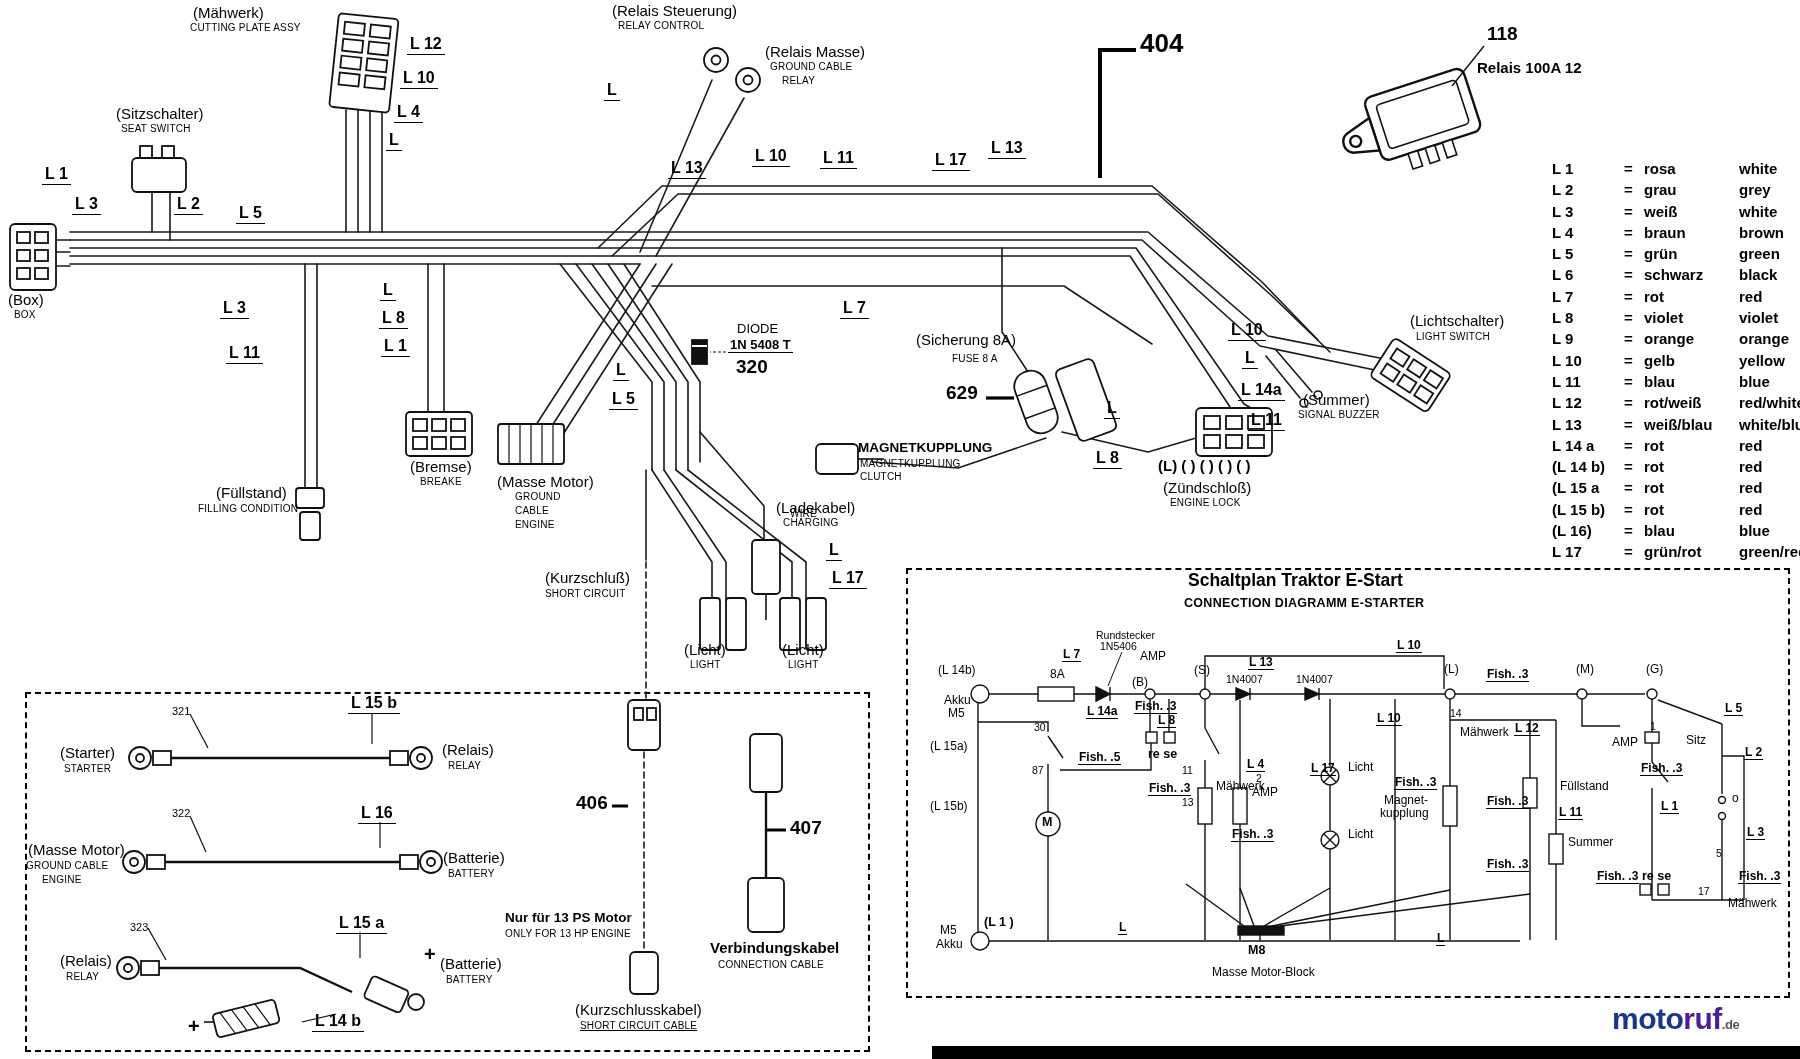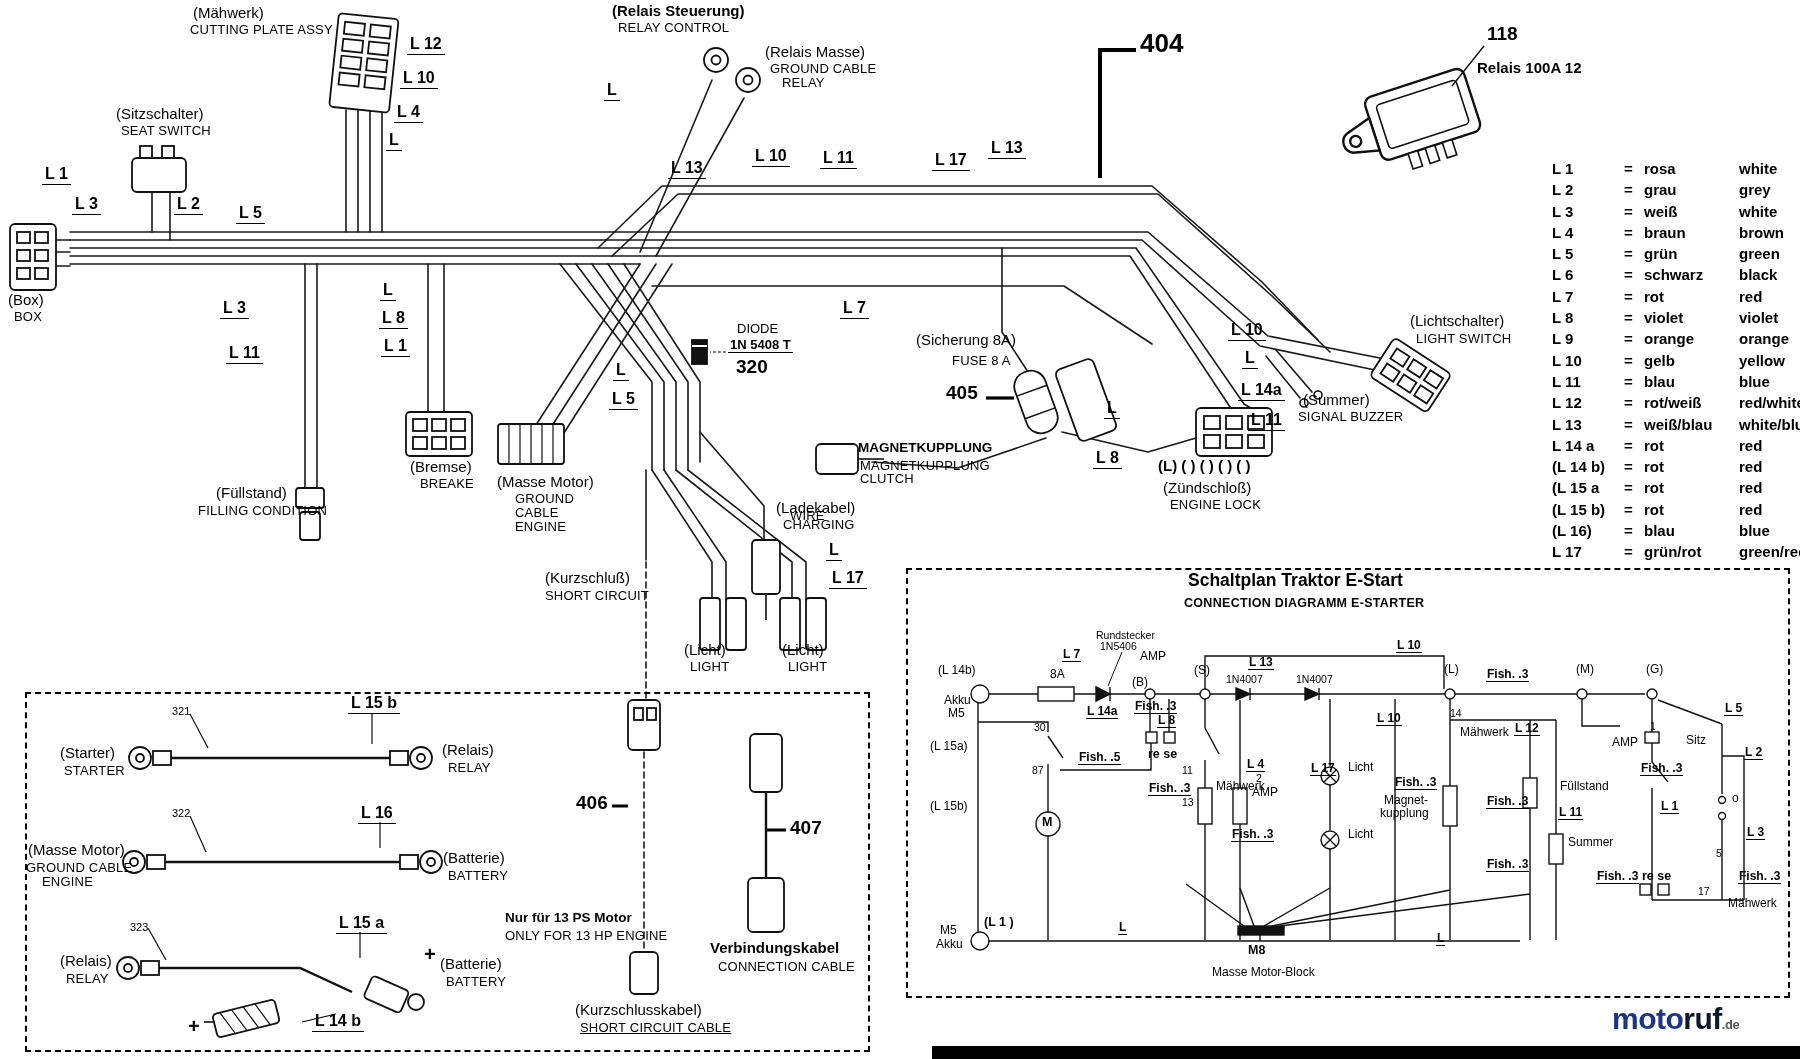--- a/index.html
+++ b/index.html
@@ -2,21 +2,21 @@
 <html><head>
 <meta charset="utf-8">
 <style>
   html,body{margin:0;padding:0;background:#fff;}
   #stage{position:relative;width:1800px;height:1059px;background:#ffffff;overflow:hidden;
          font-family:"Liberation Sans",sans-serif;color:#000;}
   #art{position:absolute;left:0;top:0;}
   #labels{position:absolute;left:0;top:0;width:1800px;height:1059px;}
   .lbl{position:absolute;white-space:nowrap;line-height:1.05;color:#000;}
   .de{font-size:15px;}
-  .en{font-size:13px;letter-spacing:.2px;}
+  .en{font-size:10px;letter-spacing:.2px;}
   .enb{font-size:13.5px;font-weight:bold;}
   .w{font-size:16px;font-weight:bold;border-bottom:1.6px solid #000;padding:0 3px 1px 3px;}
   .wp{font-size:15px;font-weight:bold;}
   .n15{font-size:11px;}
   .b{font-size:19px;font-weight:bold;}
   .b404{font-size:26px;font-weight:bold;}
   .b2{font-size:15px;font-weight:bold;}
   .m13{font-size:13px;}
   .m13w{font-size:13px;font-weight:bold;border-bottom:1.4px solid #000;padding:0 2px;}
   .s{font-size:12px;}
@@ -336,41 +336,41 @@
       <div class="lbl w" style="left: 72px; top: 196px;">L 3</div>
       <div class="lbl w" style="left: 174px; top: 196px;">L 2</div>
       <div class="lbl w" style="left: 236px; top: 205px;">L 5</div>
       <div class="lbl de" style="left: 8px; top: 292px;">(Box)</div>
       <div class="lbl en" style="left: 14px; top: 310px;">BOX</div>
       <div class="lbl w" style="left: 220px; top: 300px;">L 3</div>
       <div class="lbl w" style="left: 226px; top: 345px;">L 11</div>
       <div class="lbl w" style="left: 380px; top: 282px;">L</div>
       <div class="lbl w" style="left: 379px; top: 310px;">L 8</div>
       <div class="lbl w" style="left: 381px; top: 338px;">L 1</div>
-      <div class="lbl de" style="left: 612px; top: 3px; font-weight: bold;">(Relais Steuerung)</div>
+      <div class="lbl de" style="left: 612px; top: 3px;">(Relais Steuerung)</div>
       <div class="lbl en" style="left: 618px; top: 21px;">RELAY CONTROL</div>
       <div class="lbl w" style="left: 604px; top: 82px;">L</div>
       <div class="lbl de" style="left: 765px; top: 44px;">(Relais Masse)</div>
       <div class="lbl en" style="left: 770px; top: 62px;">GROUND CABLE</div>
       <div class="lbl en" style="left: 782px; top: 76px;">RELAY</div>
       <div class="lbl w" style="left: 668px; top: 160px;">L 13</div>
       <div class="lbl w" style="left: 752px; top: 148px;">L 10</div>
       <div class="lbl w" style="left: 820px; top: 150px;">L 11</div>
       <div class="lbl w" style="left: 932px; top: 152px;">L 17</div>
       <div class="lbl w" style="left: 988px; top: 140px;">L 13</div>
       <div class="lbl b404" style="left: 1140px; top: 30px;">404</div>
       <div class="lbl b" style="left: 1487px; top: 24px;">118</div>
       <div class="lbl b2" style="left: 1477px; top: 60px;">Relais 100A 12</div>
       <div class="lbl m13" style="left: 737px; top: 322px;">DIODE</div>
       <div class="lbl m13w" style="left: 728px; top: 338px;">1N 5408 T</div>
       <div class="lbl b" style="left: 736px; top: 357px;">320</div>
       <div class="lbl w" style="left: 840px; top: 300px;">L 7</div>
       <div class="lbl de" style="left: 916px; top: 332px;">(Sicherung 8A)</div>
       <div class="lbl en" style="left: 952px; top: 354px;">FUSE 8 A</div>
-      <div class="lbl b" style="left: 946px; top: 383px;">405</div>
+      <div class="lbl b" style="left: 946px; top: 383px;">629</div>
       <div class="lbl w" style="left: 1228px; top: 322px;">L 10</div>
       <div class="lbl w" style="left: 1242px; top: 350px;">L</div>
       <div class="lbl w" style="left: 1238px; top: 382px;">L 14a</div>
       <div class="lbl w" style="left: 1248px; top: 412px;">L 11</div>
       <div class="lbl de" style="left: 1410px; top: 313px;">(Lichtschalter)</div>
       <div class="lbl en" style="left: 1416px; top: 332px;">LIGHT SWITCH</div>
       <div class="lbl de" style="left: 1303px; top: 392px;">(Summer)</div>
       <div class="lbl en" style="left: 1298px; top: 410px;">SIGNAL BUZZER</div>
       <div class="lbl w" style="left: 1104px; top: 400px;">L</div>
       <div class="lbl w" style="left: 1093px; top: 450px;">L 8</div>
@@ -638,18 +638,18 @@
 
       <div class="legend-row">
         <span class="lg-code">L 17</span>
         <span class="lg-eq">=</span>
         <span class="lg-de">grün/rot</span>
         <span class="lg-en">green/red</span>
       </div>
     </div>
 
   <div id="logo">
-    <span class="logo-moto" style="color: rgb(23, 54, 140);">moto</span><span class="logo-ruf" style="color: #0f172a;">ruf</span><span class="logo-de">.de</span>
+    <span class="logo-moto" style="color: rgb(23, 54, 140);">moto</span><span class="logo-ruf" style="color: #4c1d95;">ruf</span><span class="logo-de">.de</span>
   </div>
 
   <div id="bottom-bar"></div>
 
 </div>
 
 </body></html>

